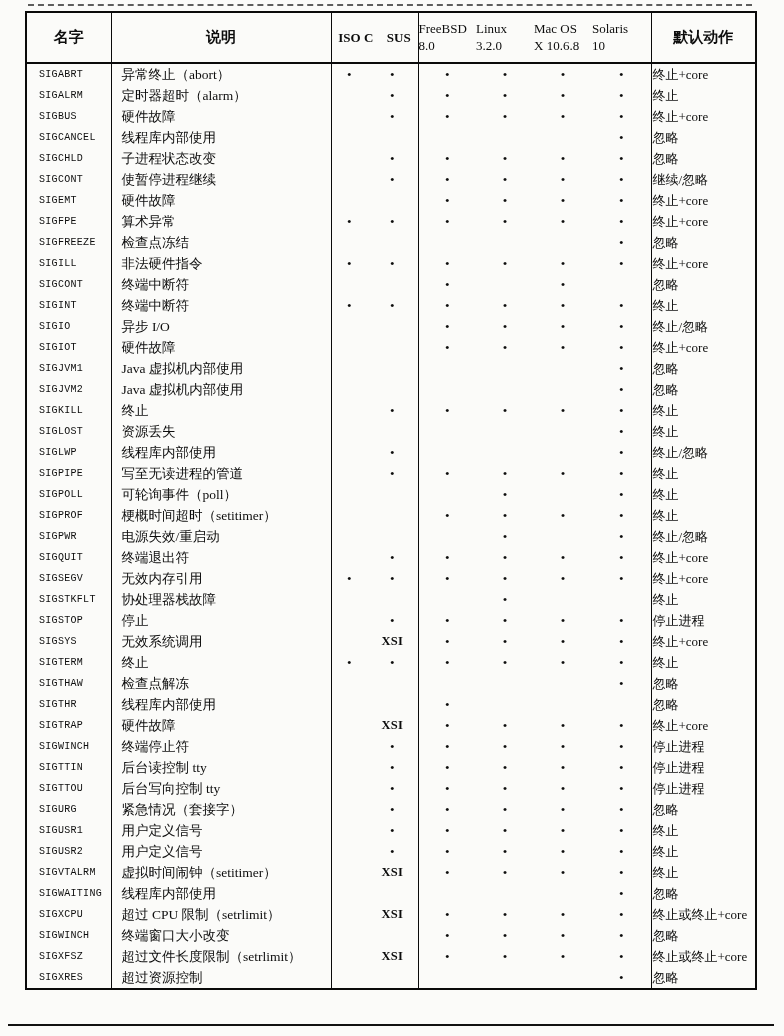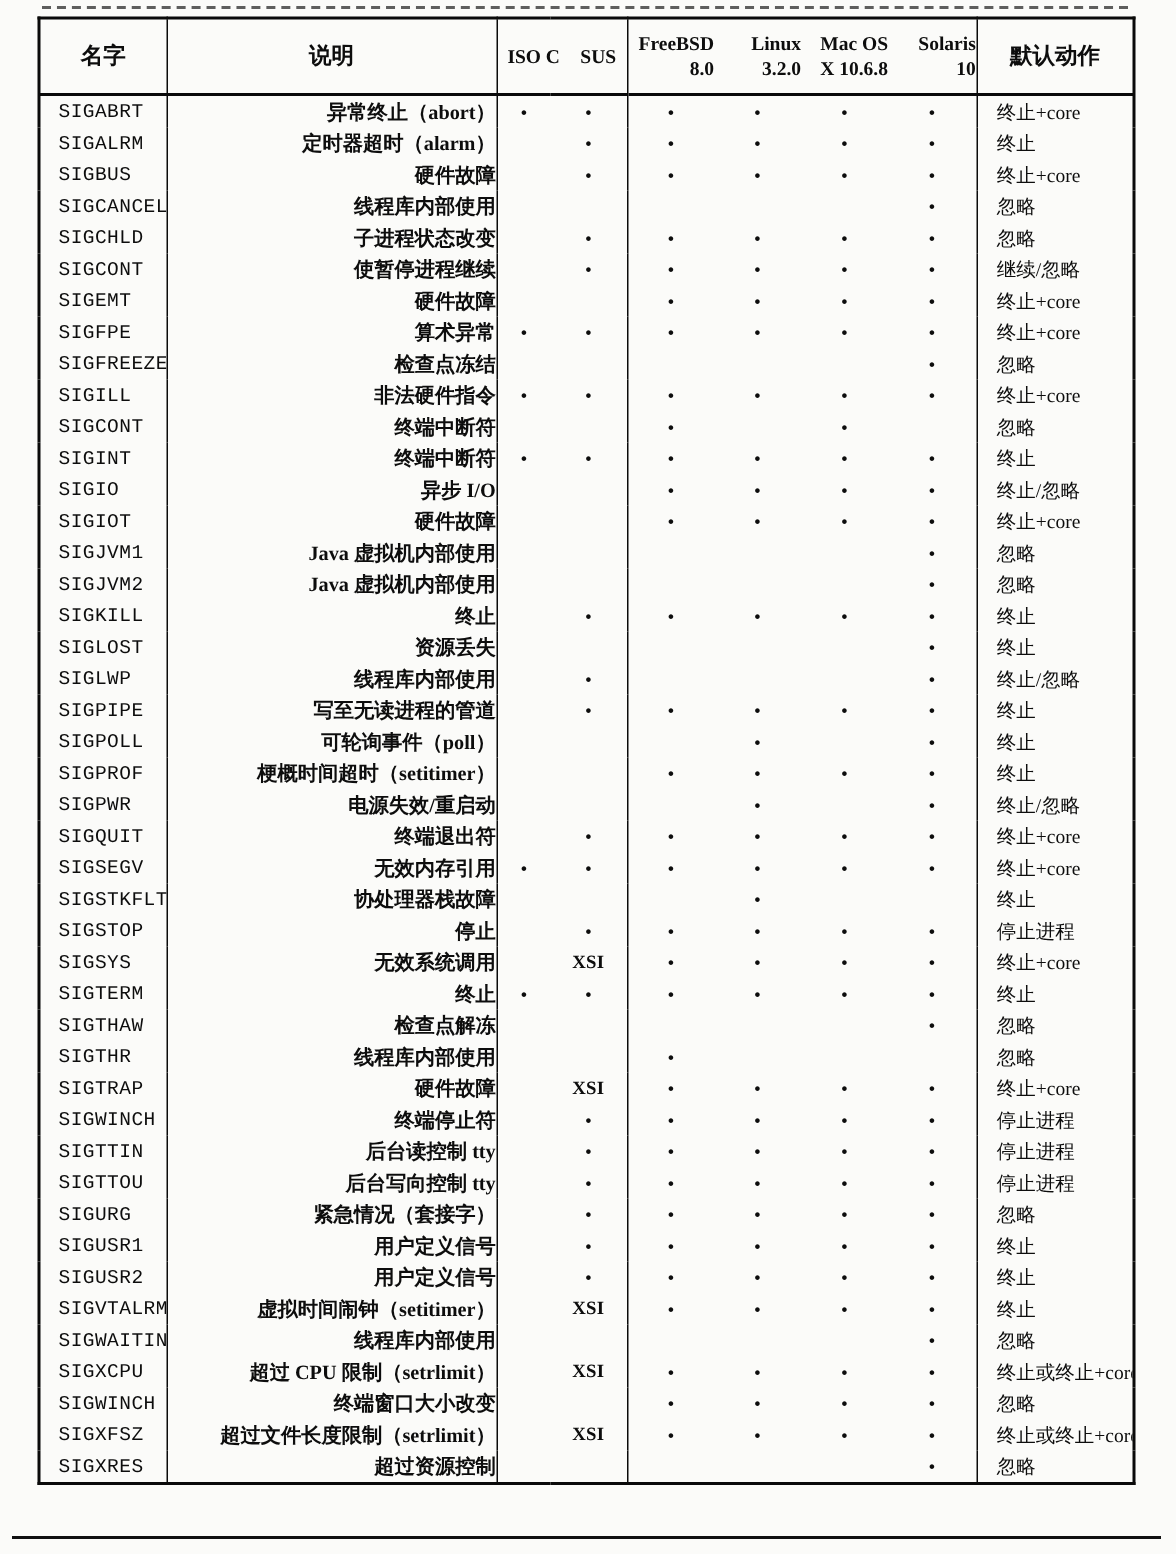--- a/index.html
+++ b/index.html
@@ -17,28 +17,28 @@
     position:absolute; left:25px; top:11px; width:730px;
     border-collapse:collapse; table-layout:fixed;
     border:2px solid #0a0a0a;
   }
   th, td { padding:0; margin:0; white-space:nowrap; overflow:hidden; }
   thead th { border-bottom:2px solid #0a0a0a; height:49px; vertical-align:middle; }
   tbody td { height:21px; vertical-align:middle; }
   .b-r { border-right:1.5px solid #0a0a0a; }
 
   .h-cn { font-size:15px; font-weight:bold; text-align:center; }
-  .h-en { font-size:13px; font-weight:bold; text-align:right; line-height:1.3; }
+  .h-en { font-size:13px; font-weight:normal; text-align:left; line-height:1.3; }
   .isoc-sus { display:flex; justify-content:space-around; align-items:center; font-size:13px; font-weight:bold; }
 
-  .c-name  { font-family:"Liberation Mono", monospace; font-size:13px; padding-left:12px; text-align:left; letter-spacing:.3px; }
-  .c-desc  { font-size:13.5px; padding-left:10px; text-align:right;font-weight:bold; }
+  .c-name  { font-family:"Liberation Mono", monospace; font-size:10px; padding-left:12px; text-align:left; letter-spacing:.3px; }
+  .c-desc  { font-size:13.5px; padding-left:10px; text-align:left; }
   .c-mark  { text-align:center; font-size:13px; }
   .c-mark.xsi { font-size:12.5px; font-weight:bold; letter-spacing:.2px; }
-  .c-action{ font-size:13px; padding-left:13px; text-align:left; }
+  .c-action{ font-size:13px; padding-left:1px; text-align:left; }
 </style>
 </head>
 <body>
 
 <div class="rule rule-top"></div>
 
 <table class="sigtable">
   <colgroup>
     <col style="width:85px">
       <col style="width:220px">

